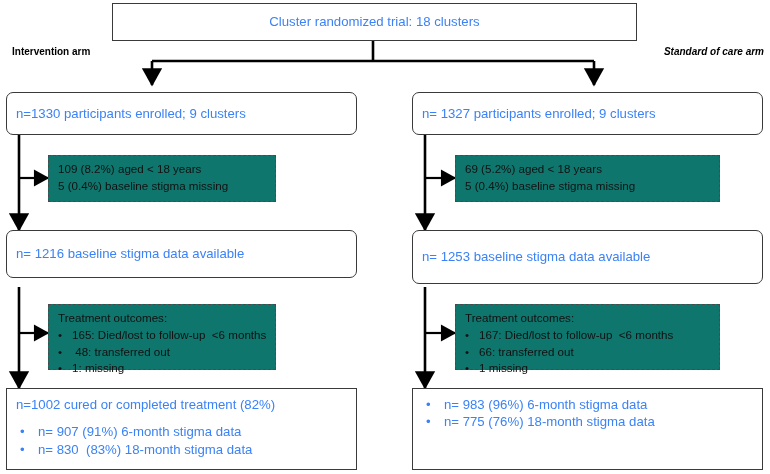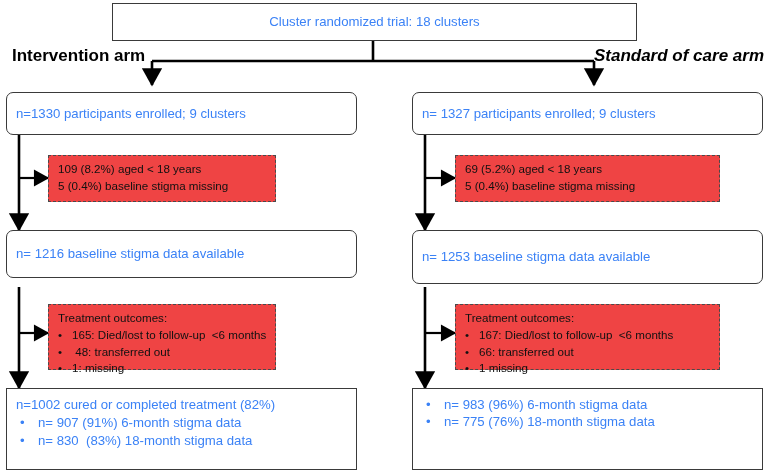--- a/index.html
+++ b/index.html
@@ -44,51 +44,51 @@
   .box.topleft {
     display: block;
     padding: 7px 6px 6px 9px;
     text-align: left;
   }
 
   
   .dashbox {
     position: absolute;
     box-sizing: border-box;
-    background: #ef4444;
+    background: #0f766e;
     border: 1.4px dashed #4a4a4a;
     font-size: 11.6px;
     line-height: 1.45;
     color: #111111;
     padding: 5px 6px 5px 9px;
   }
 
   
   .arm-label {
     position: absolute;
-    font-size: 17px;
+    font-size: 10px;
     font-weight: bold;
     color: #000000;
     white-space: nowrap;
   }
   .bline {
     display: flex;
     align-items: flex-start;
     white-space: pre;
   }
   .bdot {
     display: inline-block;
     width: 14px;
     flex: 0 0 14px;
     text-align: left;
   }
   .btext { display: inline-block; }
   .plainline { white-space: pre; }
 
-  .finalbox .hdr { margin-bottom: 1px; white-space: pre; }
+  .finalbox .hdr { margin-bottom: 10px; white-space: pre; }
   .finalbox .bline { font-size: 13.2px; }
   .finalbox .bdot { width: 18px; flex: 0 0 18px; padding-left: 4px; }
 
   .dashbox .bline { font-size: 11.6px; }
 
   
   #wires {
     position: absolute;
     left: 0; top: 0;
     width: 770px; height: 474px;

